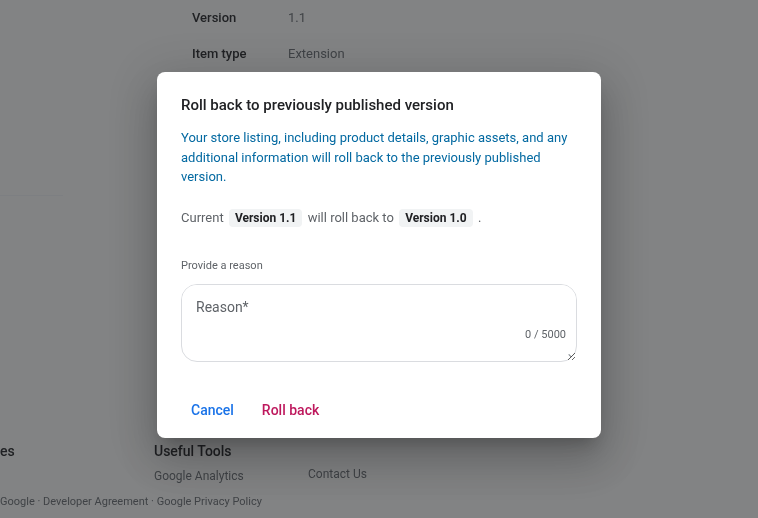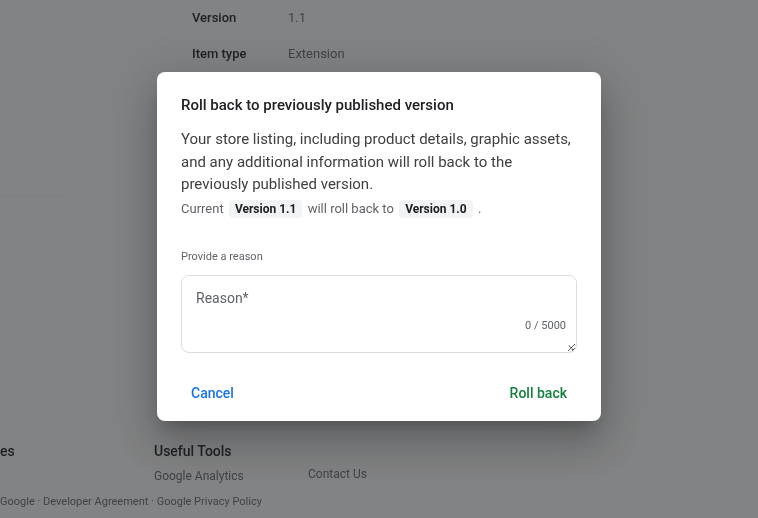--- a/index.html
+++ b/index.html
@@ -107,23 +107,24 @@
       padding: 24px 24px 12px 24px;
       position: relative;
     }
     .dialog-title {
       font-size: 15px;
       font-weight: 500;
       color: #202124;
       margin-bottom: 14px;
     }
     .dialog-desc {
-      font-size: 15px;
-      color: #404040;
+      font-size: 13px;
+      color: #0369a1;
       line-height: 1.5;
+      margin-bottom: 18px;
     }
     .dialog-line {
       font-size: 13px;
       color: #5f6368;
       margin-bottom: 18px;
     }
     .chip {
       display: inline-block;
       background: #f1f3f4;
       color: #202124;
@@ -170,22 +171,22 @@
       font-family: inherit;
     }
     .reason-label {
       font-size: 11px;
       color: #5f6368;
       margin-bottom: 12px;
     }
     .reason-wrapper {
       position: relative;
       border: 1px solid #dadce0;
-      border-radius: 8px;
-      margin-bottom: 24px;
+      border-radius: 16px;
+      margin-bottom: 32px;
       resize: both;
       overflow: hidden;
     }
     .reason-input {
       width: 100%;
       height: 40px;
       border: none;
       resize: none;
       padding: 14px 14px 4px 14px;
       font-size: 14px;
@@ -227,38 +228,38 @@
     .resize-handle::after {
       right: 1px;
       bottom: 1px;
       width: 1px;
       height: 4px;
       transform: rotate(-45deg);
       transform-origin: bottom right;
     }
     .dialog-actions {
       display: flex;
-      justify-content: space-between;
+      justify-content: flex-start;
       gap: 8px;
     }
     .btn {
       border: none;
       background: transparent;
       font-family: inherit;
       font-size: 14px;
       font-weight: 500;
       padding: 8px 10px;
       border-radius: 4px;
       cursor: pointer;
     }
     .btn-cancel {
       color: #1a73e8;
     }
     .btn-confirm {
-      color: #15803d;
+      color: #be185d;
       cursor: default;
     }
   </style>
 </head>
 <body>
 
 <div class="background">
   <div class="hr"></div>
   <div class="info-table">
     <div class="info-row">

